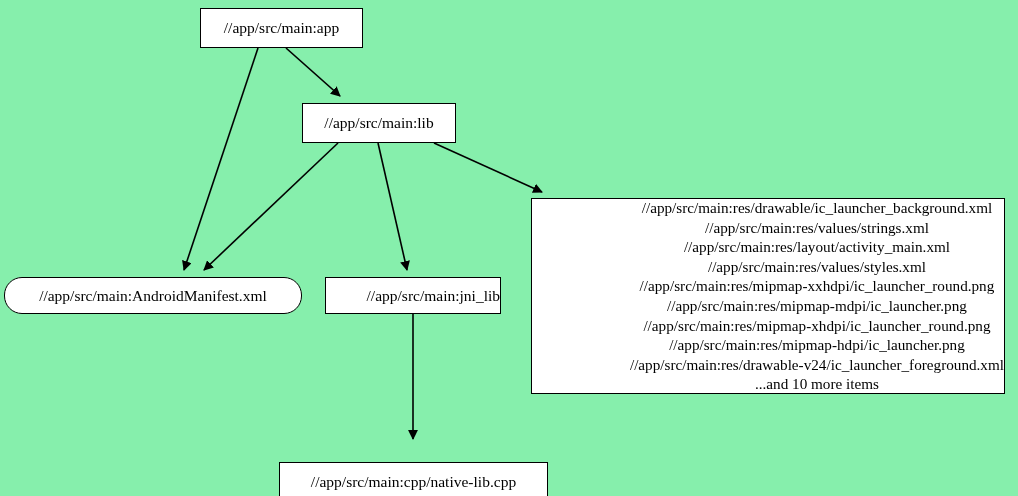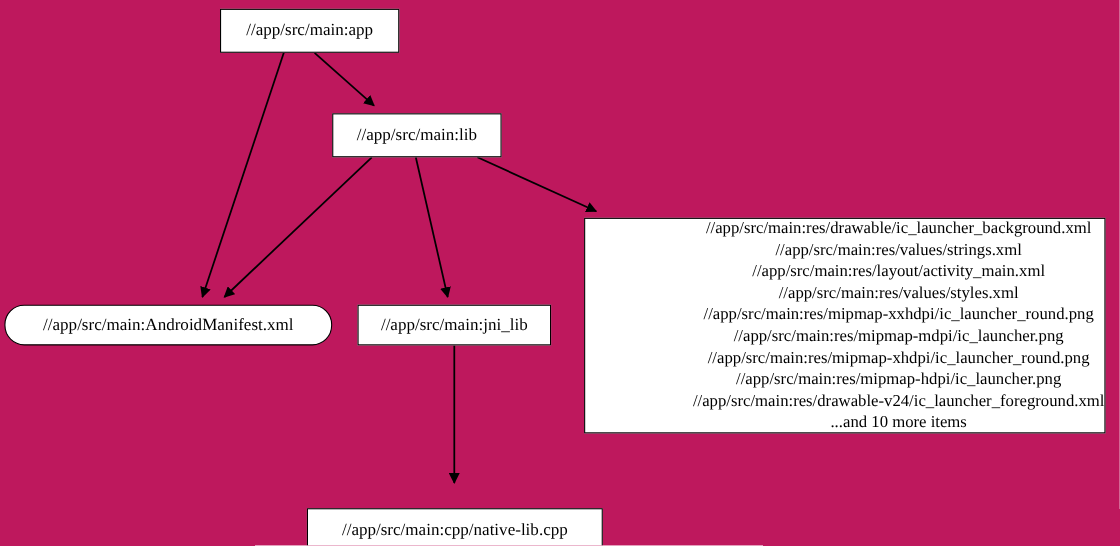--- a/index.html
+++ b/index.html
@@ -4,21 +4,21 @@
 <style>
   html, body {
     margin: 0;
     padding: 0;
     background: #ffffff;
   }
   #graph-root {
     position: relative;
     width: 1018px;
     height: 496px;
-    background: #be185d;
+    background: #86efac;
     font-family: "Liberation Serif", "DejaVu Serif", serif;
     overflow: hidden;
   }
   #edge-layer {
     position: absolute;
     left: 0;
     top: 0;
     width: 1018px;
     height: 496px;
   }
@@ -43,21 +43,21 @@
   .node-multiline {
     display: block;
     text-align: center;
     white-space: pre;
     font-size: 15.2px;
     line-height: 19.6px;
   }
   #node-app        { left: 200px; top: 8px;   width: 163px; height: 40px; }
   #node-lib        { left: 302px; top: 103px; width: 154px; height: 40px; }
   #node-manifest   { left: 4px;   top: 277px; width: 298px; height: 37px; border-radius: 18px; }
-  #node-jni        { left: 325px; top: 277px; width: 176px; height: 37px; }
+  #node-jni        { left: 325px; top: 277px; width: 176px; height: 37px; justify-content: flex-end; }
   #node-res        { left: 531px; top: 198px; width: 474px; height: 196px;
                      align-items: center; justify-content: flex-end; }
   #node-cpp        { left: 279px; top: 446px; width: 269px; height: 39px; margin-top: 16px; }
 </style>
 </head>
 <body>
 
 <div id="graph-root">
 
   <svg id="edge-layer" viewBox="0 0 1018 496" width="1018" height="496" xmlns="http://www.w3.org/2000/svg">

